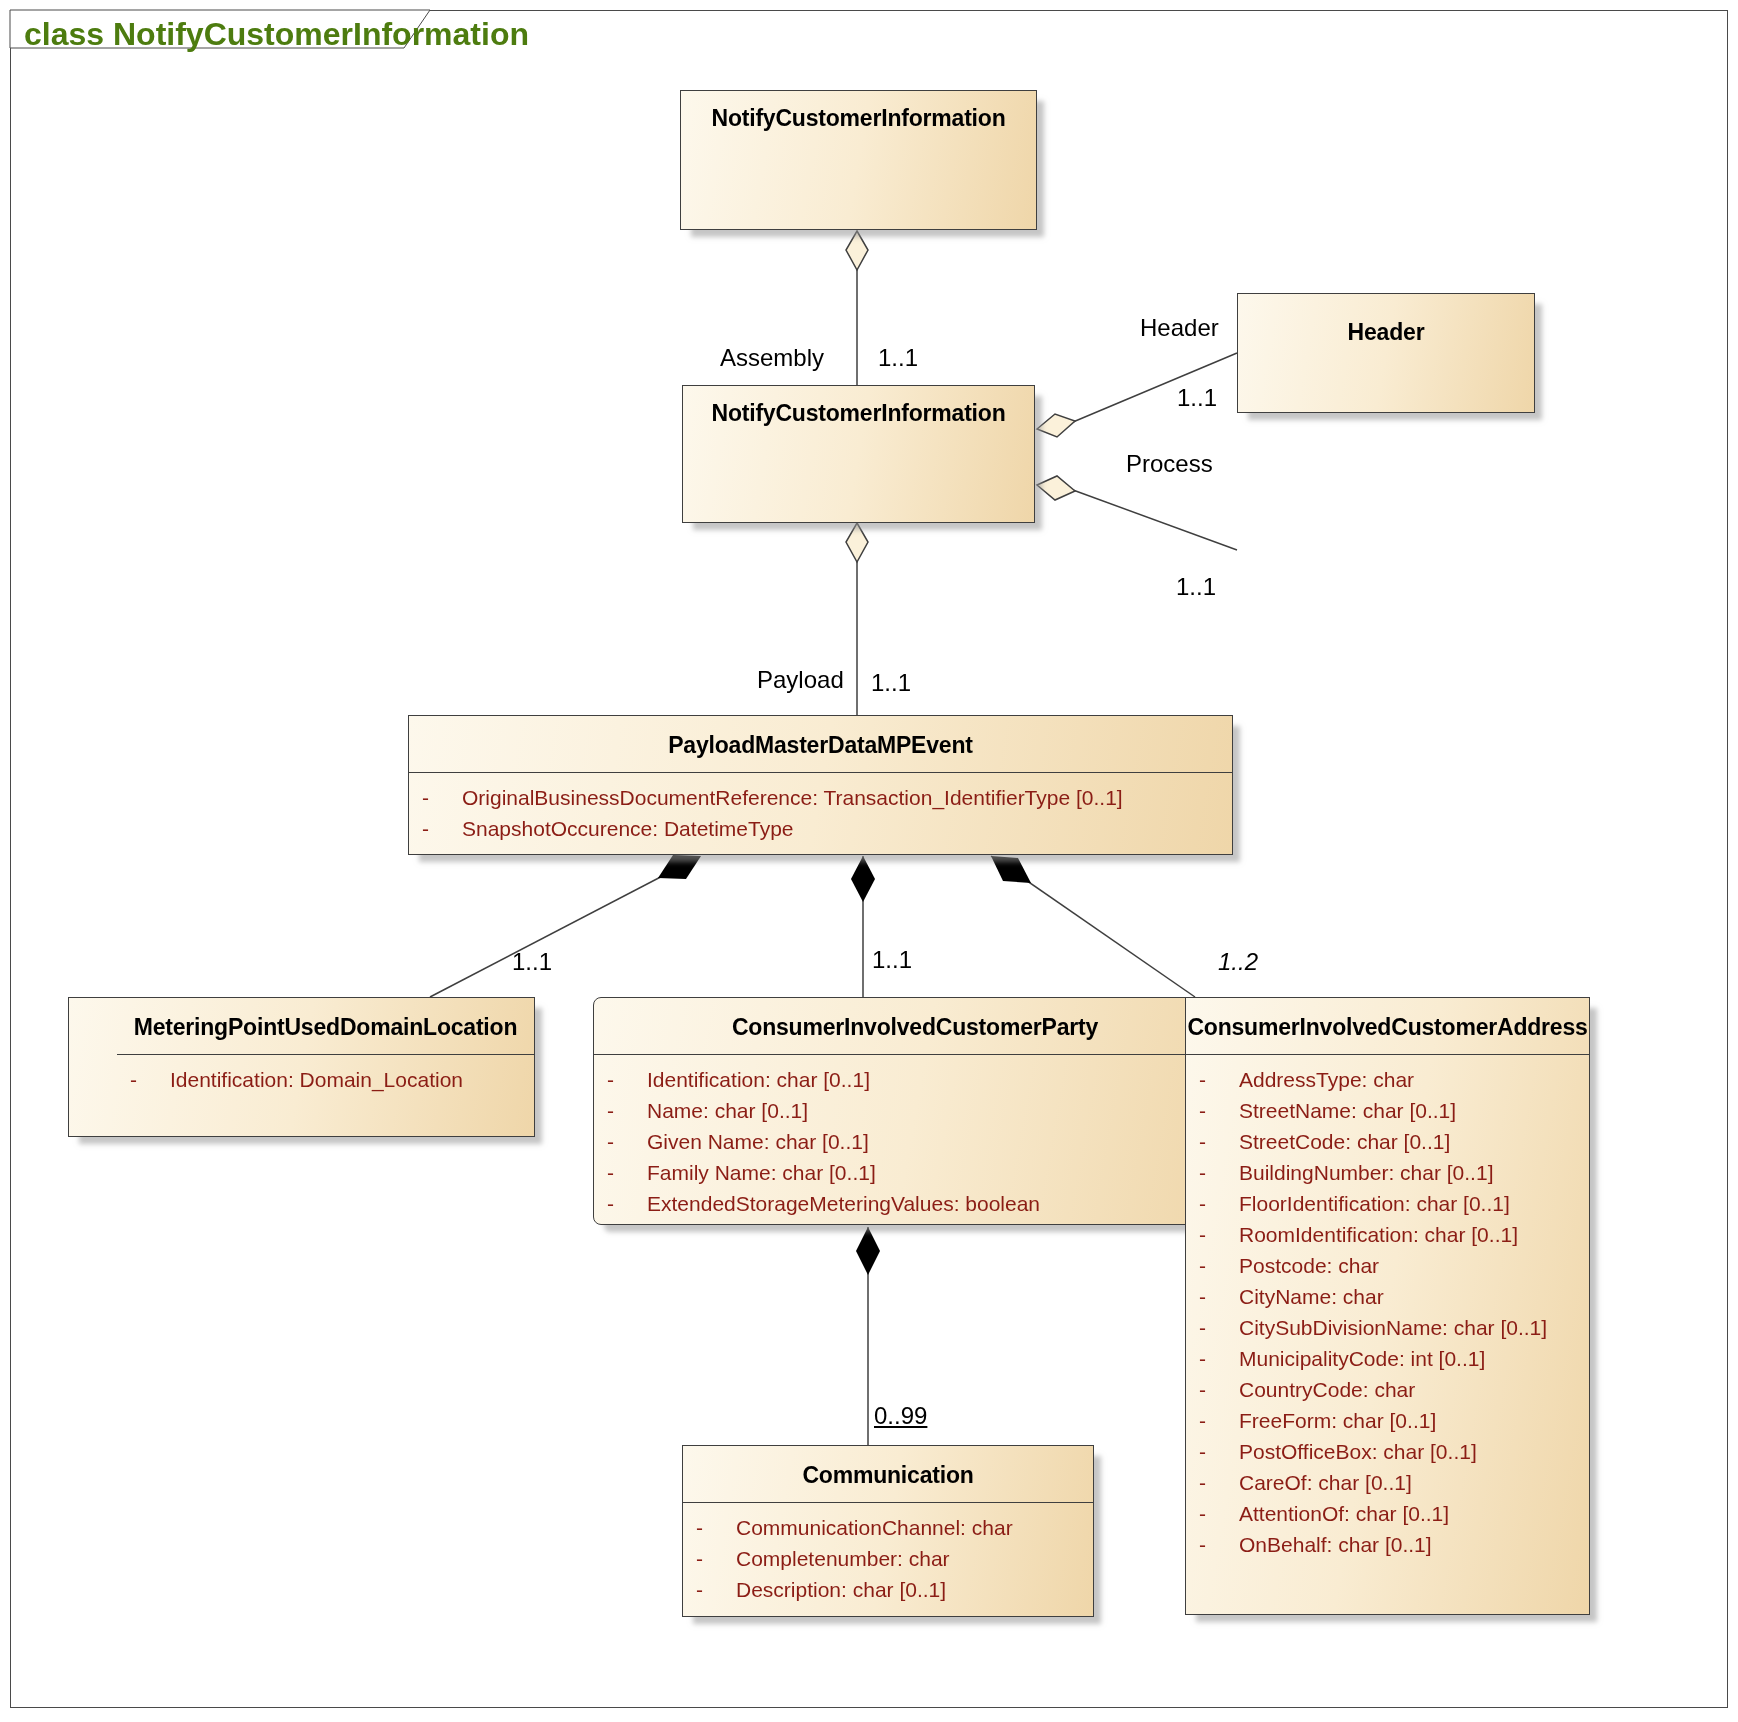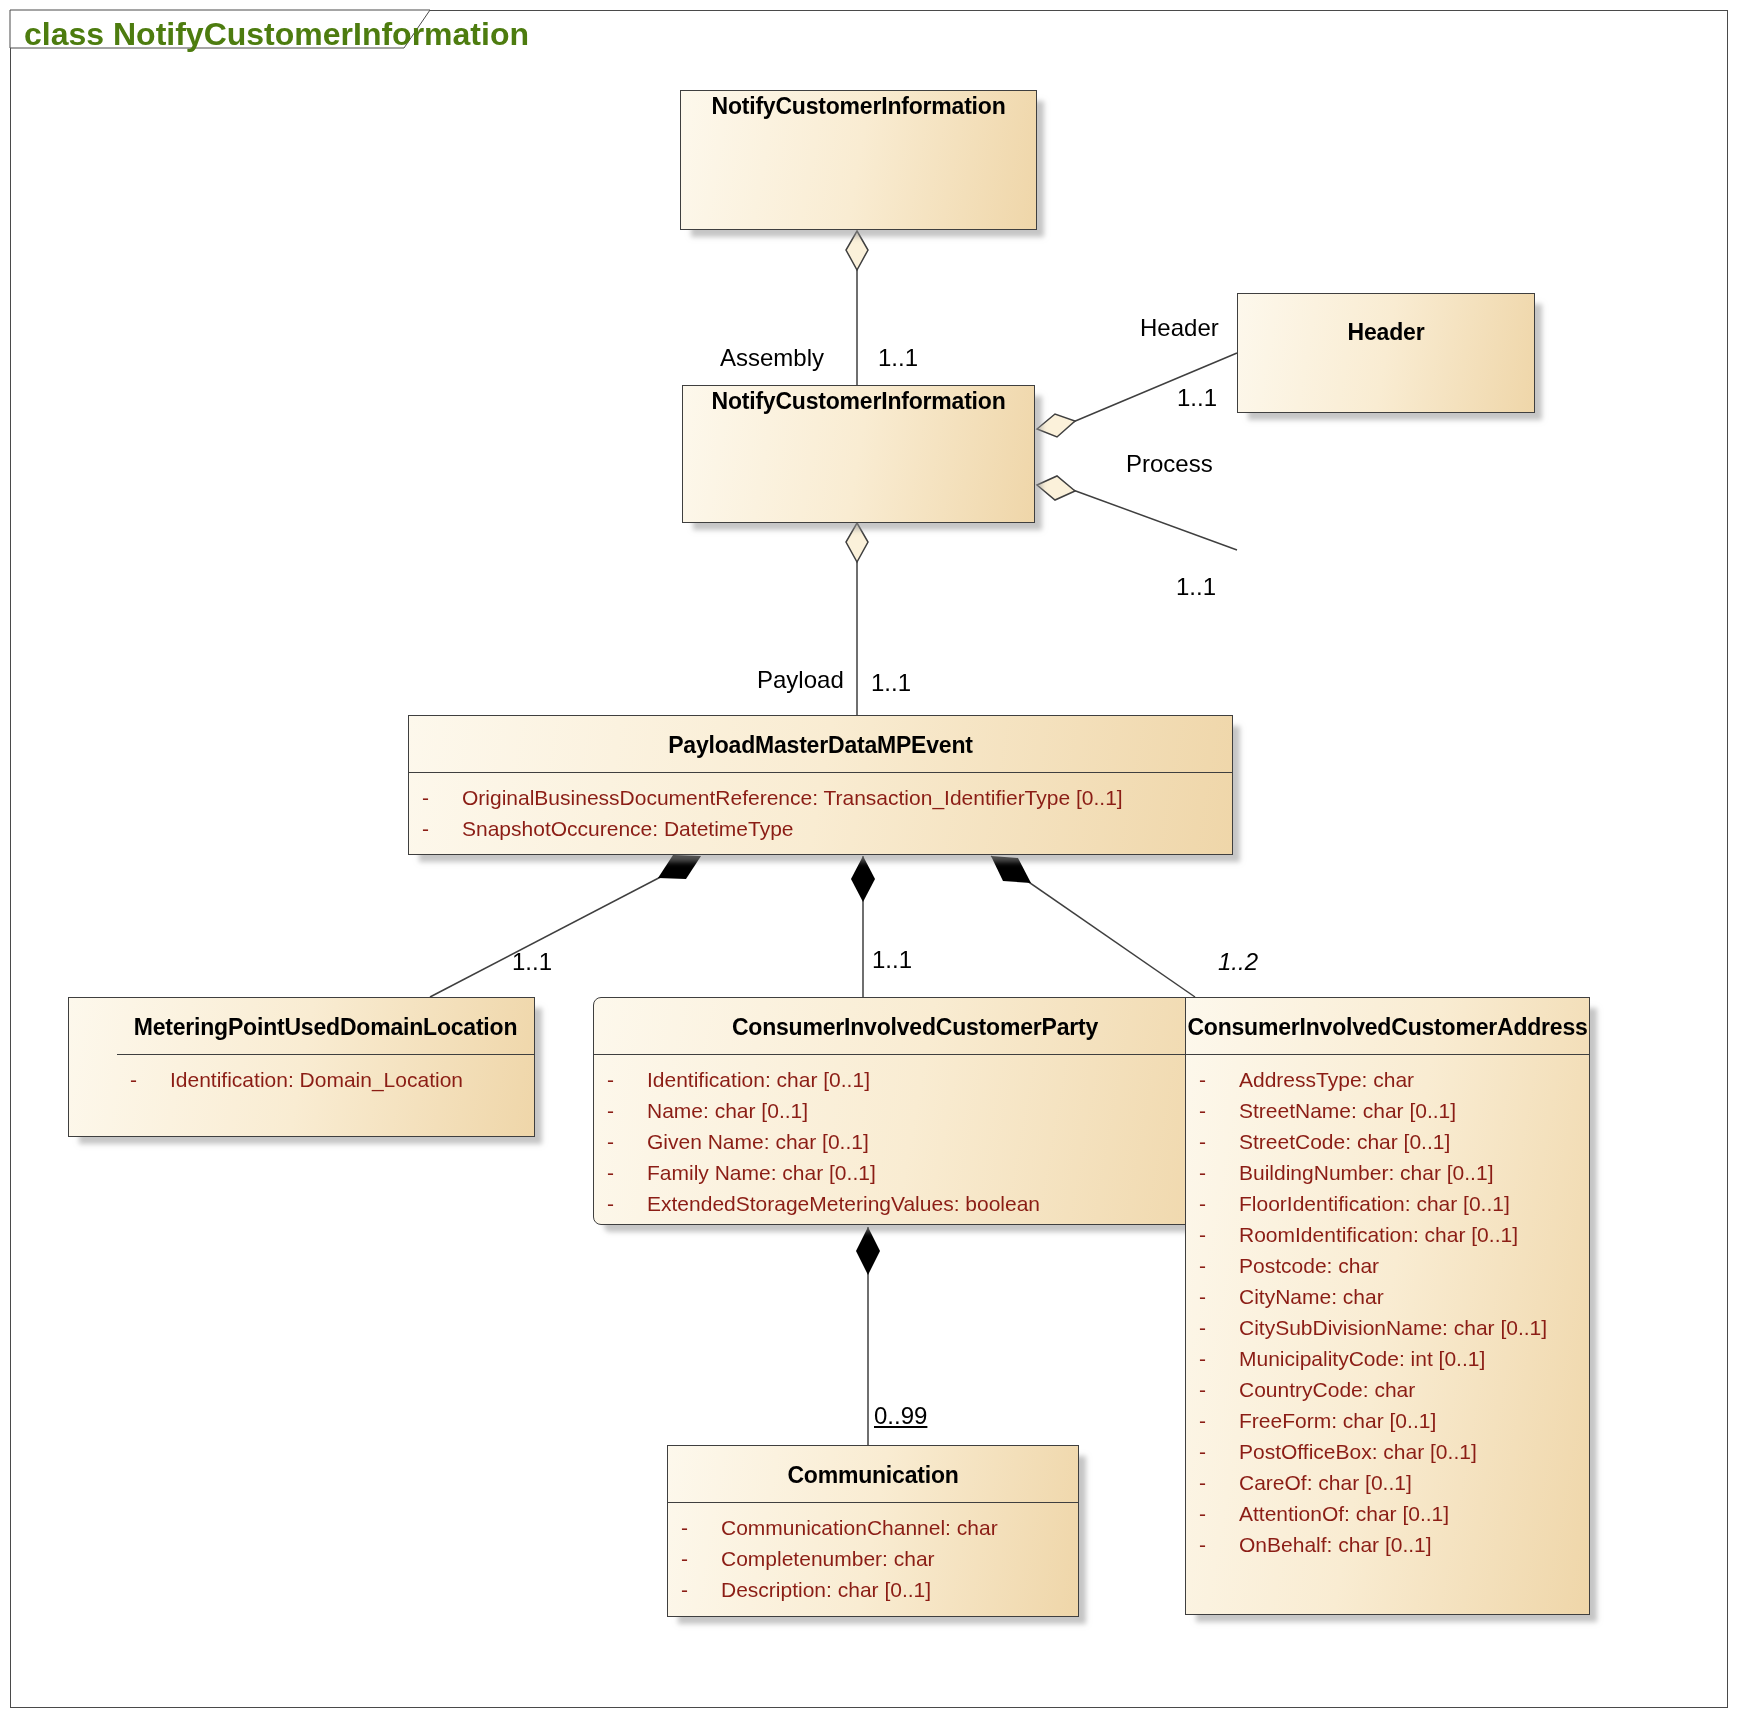--- a/index.html
+++ b/index.html
@@ -19,21 +19,21 @@
   .uml-class {
     position:absolute; z-index:2; box-sizing:border-box;
     background:linear-gradient(100deg,#fdf8ec 0%,#f9ecd2 50%,#efd6a9 100%);
     border:1px solid #3f3f3f;
     box-shadow:9px 9px 5px -2px rgba(150,150,150,0.55);
   }
   .cls-title {
     font-weight:bold; font-size:23px; color:#000; text-align:center;
     letter-spacing:-0.2px; white-space:nowrap; overflow:hidden;
   }
-  .title-only .cls-title { padding-top:2px; }
+  .title-only .cls-title { padding-top:14px; }
   .title-only.pad-lg .cls-title { padding-top:25px; }
   .with-attrs .cls-title { height:56px; line-height:58px; }
   .cls-attrs {
     border-top:1px solid #3f3f3f; padding:9px 4px 0 13px;
   }
   .attr-row {
     display:flex; font-size:21px; line-height:31px; color:#8b1d15;
     white-space:nowrap;
   }
   .attr-row .dash { width:40px; flex:none; }
@@ -42,21 +42,21 @@
   }
   
   #cls-top        { left:680px;  top:90px;   width:357px; height:140px; }
   #cls-mid        { left:682px;  top:385px;  width:353px; height:138px; }
   #cls-header     { left:1237px; top:293px;  width:298px; height:120px; }
   #cls-process    { left:1237px; top:475px;  width:300px; height:118px; }
   #cls-payload    { left:408px;  top:715px;  width:825px; height:140px; }
   #cls-metering   { left:68px;   top:997px;  width:467px; height:140px;padding-left:48px; }
   #cls-party      { left:593px;  top:997px;  width:644px; height:228px;border-radius:8px; }
   #cls-address    { left:1185px; top:997px;  width:405px; height:618px; }
-  #cls-comm       { left:667px;  top:1445px; width:412px; height:172px; }
+  #cls-comm       { left:682px;  top:1445px; width:412px; height:172px; }
 
   #lbl-assembly-role  { left:720px;  top:344px; }
   #lbl-assembly-mult  { left:878px;  top:344px; }
   #lbl-header-role    { left:1140px; top:314px; }
   #lbl-header-mult    { left:1177px; top:384px; }
   #lbl-process-role   { left:1126px; top:450px; }
   #lbl-process-mult   { left:1176px; top:573px; }
   #lbl-payload-role   { left:757px;  top:666px; }
   #lbl-payload-mult   { left:871px;  top:669px; }
   #lbl-metering-mult  { left:512px;  top:948px; }

